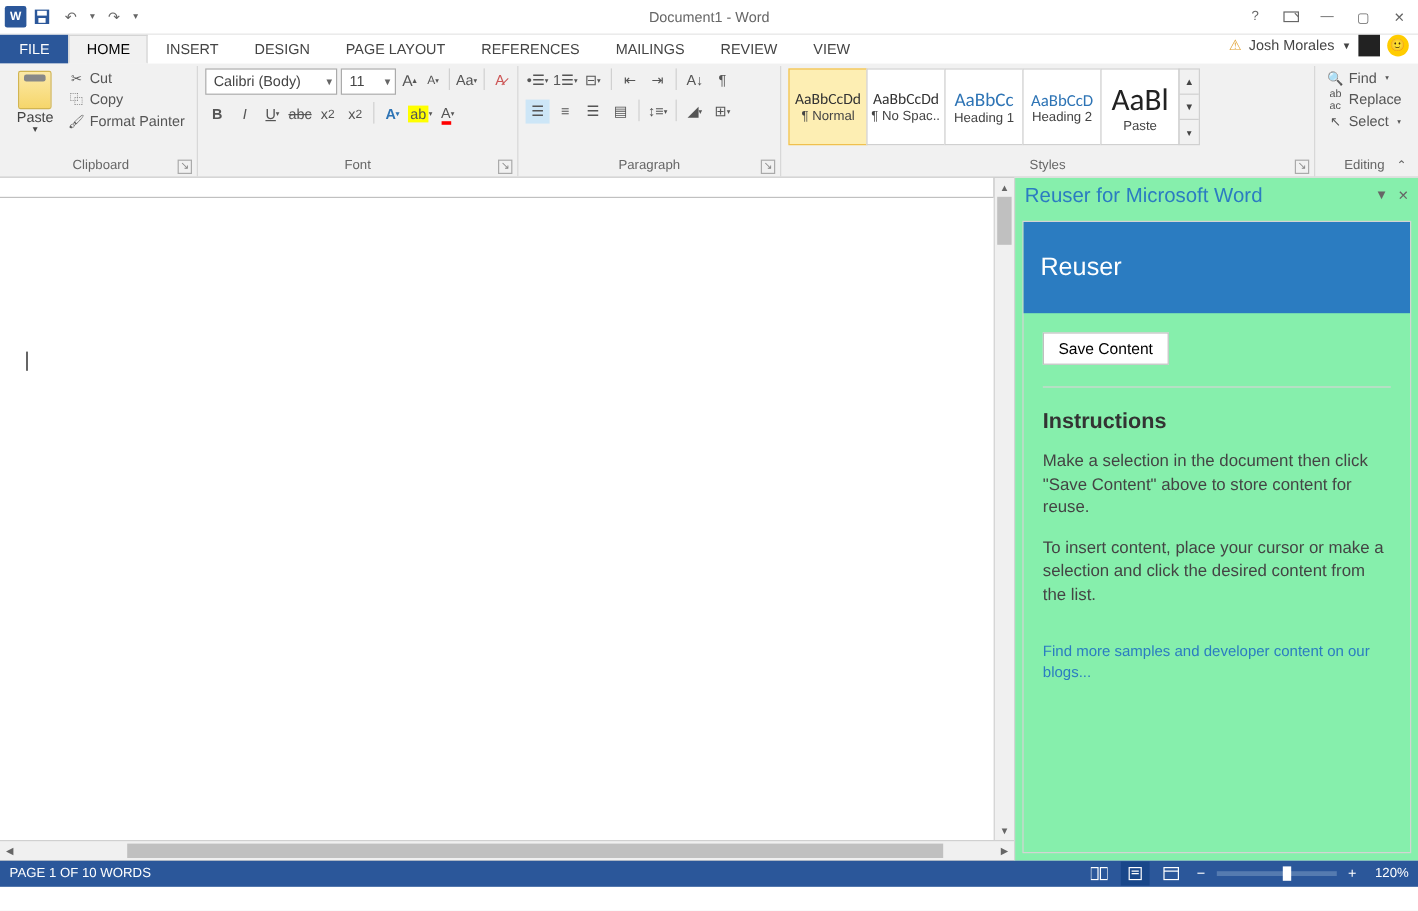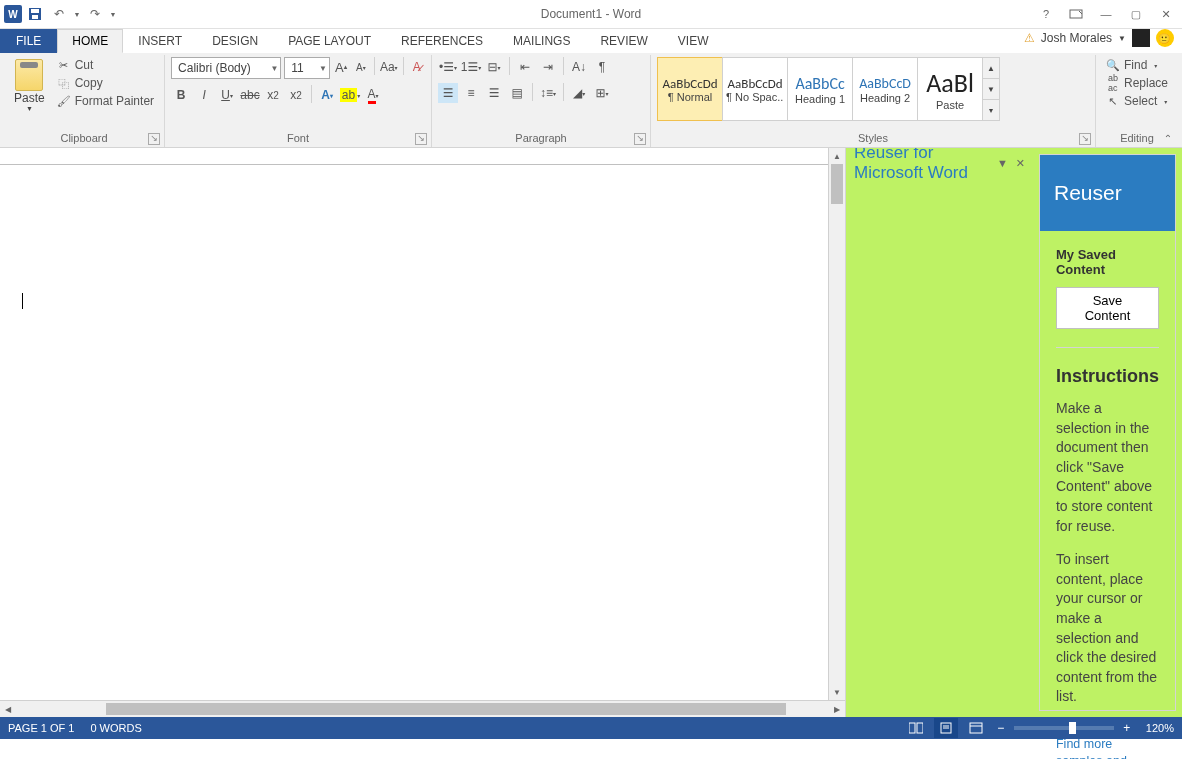--- a/index.html
+++ b/index.html
@@ -52,36 +52,36 @@
 .page{position:absolute;left:0;top:0;right:0;bottom:0;background:#fff;}
 .cursor-line{position:absolute;left:22px;top:128px;width:1px;height:16px;background:#000;}
 .vscroll{width:16px;background:#f0f0f0;display:flex;flex-direction:column;border-left:1px solid #d0d0d0;}
 .vscroll .sbtn2{height:16px;display:flex;align-items:center;justify-content:center;font-size:8px;color:#666;cursor:pointer;}
 .vscroll .thumb{height:40px;background:#c0c0c0;margin:0 2px;cursor:pointer;}
 .vscroll .track{flex:1;}
 .hscroll{height:16px;background:#f0f0f0;display:flex;border-top:1px solid #d0d0d0;}
 .hscroll .sbtn2{width:16px;display:flex;align-items:center;justify-content:center;font-size:8px;color:#666;cursor:pointer;}
 .hscroll .thumb{width:680px;background:#c0c0c0;margin:2px 0;cursor:pointer;}
 .hscroll .track{flex:1;}
-.taskpane{width:336px;border-left:1px solid #d4d4d4;display:flex;flex-direction:row;background:#bef264;}
+.taskpane{width:336px;border-left:1px solid #d4d4d4;display:flex;flex-direction:column;background:#86efac;}
 .tp-header{height:30px;display:flex;align-items:center;justify-content:space-between;padding:0 8px;}
 .tp-title{color:#2b7cc1;font-size:17px;font-weight:400;}
 .tp-ctrls{display:flex;gap:8px;color:#666;font-size:11px;}
 .tp-ctrls span{cursor:pointer;}
 .tp-body{margin:6px;border:1px solid #d4d4d4;flex:1;display:flex;flex-direction:column;}
 .tp-banner{background:#2b7cc1;color:#fff;padding:26px 14px;font-size:21px;font-weight:300;}
 .tp-content{padding:16px;font-size:13px;color:#333;}
 .tp-content h4{margin:0 0 10px;font-size:13px;font-weight:bold;}
 .tp-content button{border:1px solid #c0c0c0;background:#fff;padding:5px 12px;font-size:13px;cursor:pointer;}
 .tp-content hr{border:none;border-top:1px solid #d4d4d4;margin:18px 0;}
 .tp-content h3{margin:0 0 12px;font-size:18px;font-weight:600;}
 .tp-content p{margin:0 0 14px;font-size:14px;line-height:1.4;color:#444;}
 .tp-content a{color:#2b7cc1;text-decoration:none;font-size:12.5px;line-height:1.4;}
 .statusbar{height:22px;background:#2b579a;color:#fff;display:flex;align-items:center;font-size:11px;padding:0 8px;justify-content:space-between;}
-.status-left{display:flex;gap:16px;}
+.status-left{display:flex;}
 .status-right{display:flex;align-items:center;gap:6px;}
 .view-btn{width:22px;height:18px;display:flex;align-items:center;justify-content:center;cursor:pointer;border:1px solid transparent;}
 .view-btn.active{background:#19478a;}
 .zoom-slider{width:100px;height:4px;background:#557bb0;position:relative;cursor:pointer;}
 .zoom-slider .knob{position:absolute;width:7px;height:12px;background:#fff;top:-4px;left:55px;}
 .zbtn{width:14px;height:14px;display:flex;align-items:center;justify-content:center;cursor:pointer;font-size:12px;}
 svg{display:block;}
 </style>
 </head>
 <body>
@@ -324,21 +324,20 @@
     <div class="tp-header">
       <div class="tp-title">Reuser for Microsoft Word</div>
       <div class="tp-ctrls">
         <span>▼</span>
         <span>✕</span>
       </div>
     </div>
     <div class="tp-body">
       <div class="tp-banner">Reuser</div>
       <div class="tp-content">
-        <h4>My Saved Content</h4>
         <button>Save Content</button>
         <hr>
         <h3>Instructions</h3>
         <p>Make a selection in the document then click "Save Content" above to store content for reuse.</p>
         <p>To insert content, place your cursor or make a selection and click the desired content from the list.</p>
         <br>
         <a href="#">Find more samples and developer content on our blogs...</a>
       </div>
     </div>
   </div>

